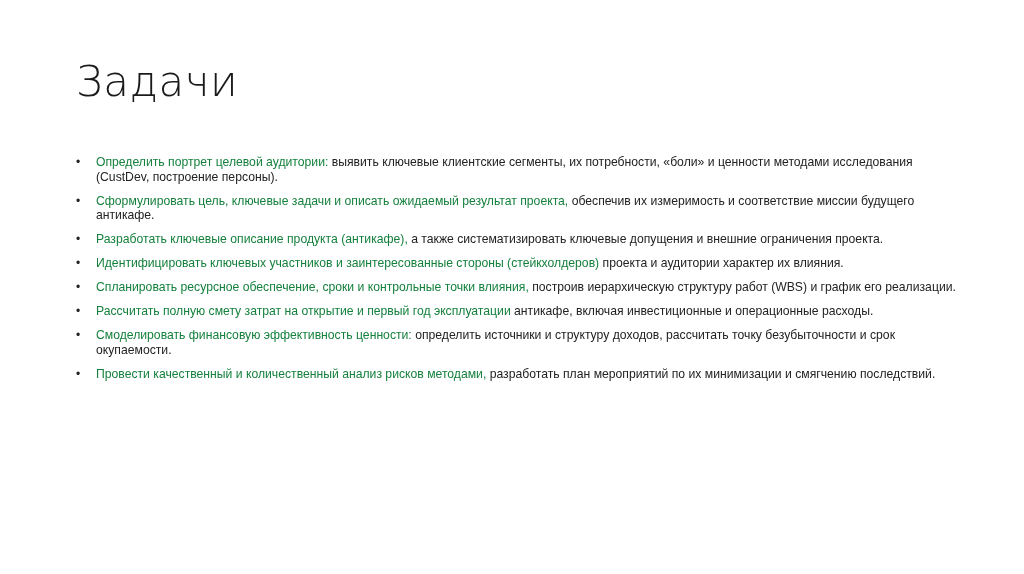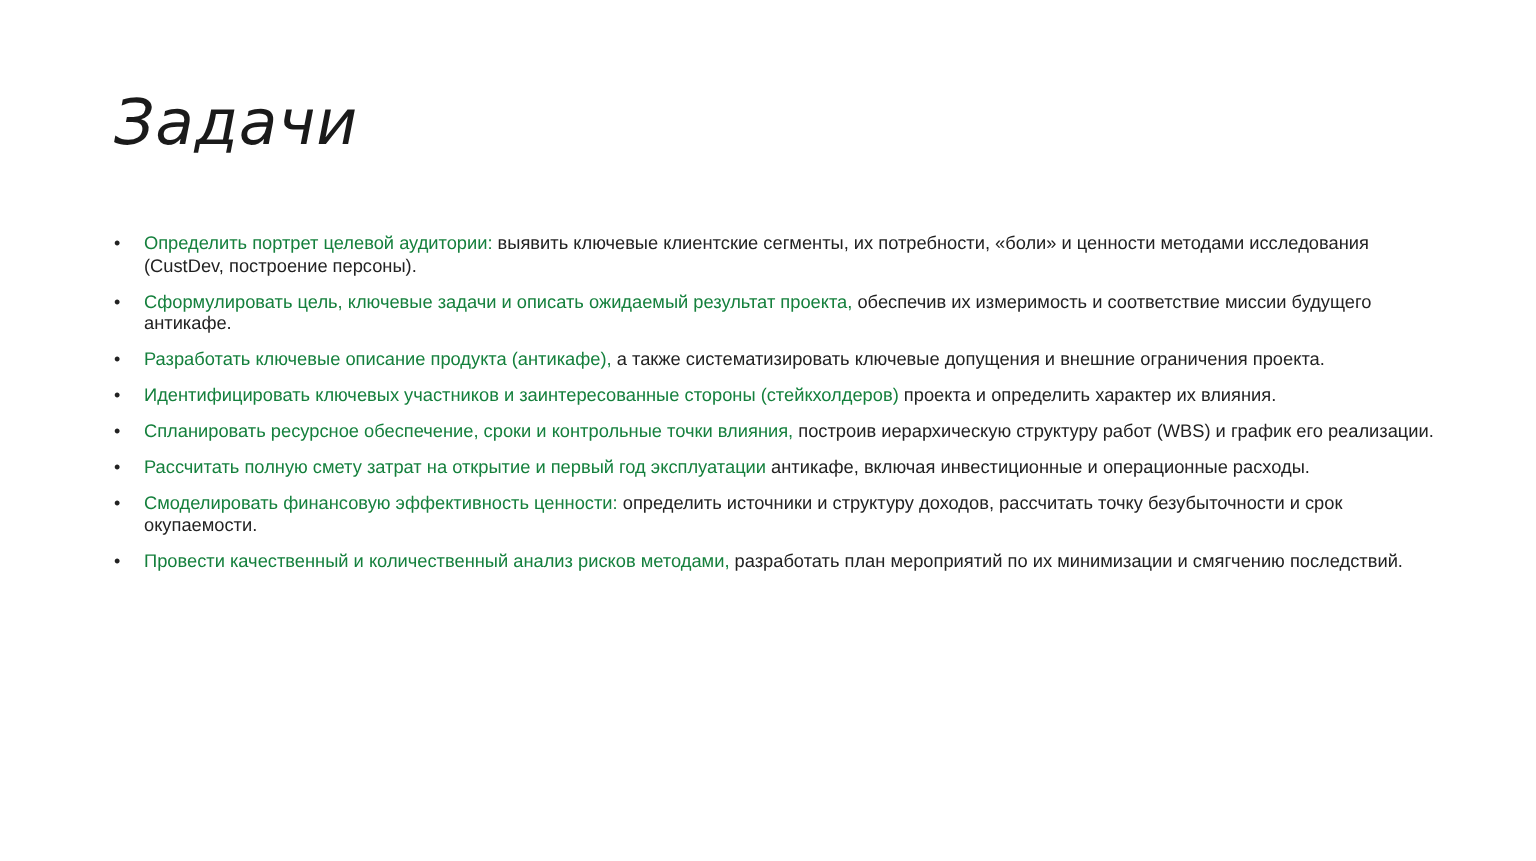--- a/index.html
+++ b/index.html
@@ -1,29 +1,29 @@
 <!DOCTYPE html>
 <html><head>
 <meta charset="utf-8">
 <style>
   html, body { margin: 0; padding: 0; background: #ffffff; }
   body { width: 1024px; height: 574px; position: relative; overflow: hidden; font-family: "Liberation Sans", sans-serif; color: #1a1a1a; }
-  .title { position: absolute; left: 76px; top: 54px; font-family: "DejaVu Sans", sans-serif; font-weight: 300; font-size: 42px; line-height: 56px; color: #1a1a1a; letter-spacing: 0.5px; font-style: italic; }
+  .title { position: absolute; left: 76px; top: 54px; font-family: "DejaVu Sans", sans-serif; font-weight: 300; font-size: 42px; line-height: 56px; color: #1a1a1a; letter-spacing: 0.5px; }
   .list { position: absolute; left: 76px; top: 155px; width: 880px; margin: 0; padding: 0; list-style: none; }
   .item { position: relative; padding-left: 20px; font-size: 12.2px; line-height: 14.5px; margin-bottom: 9.5px; color: #222; }
   .bullet { position: absolute; left: 0; top: 0; font-size: 12px; }
   .bold { font-weight: normal; color: #15803d; }
 </style>
 </head>
 <body>
 
 <div class="title">Задачи</div>
 
 <ul class="list">
   <li class="item"><span class="bullet">•</span><span class="bold">Определить портрет целевой аудитории:</span><span> выявить ключевые клиентские сегменты, их потребности, «боли» и ценности методами исследования (CustDev, построение персоны).</span></li>
   <li class="item"><span class="bullet">•</span><span class="bold">Сформулировать цель, ключевые задачи и описать ожидаемый результат проекта,</span><span> обеспечив их измеримость и соответствие миссии будущего антикафе.</span></li>
   <li class="item"><span class="bullet">•</span><span class="bold">Разработать ключевые описание продукта (антикафе),</span><span> а также систематизировать ключевые допущения и внешние ограничения проекта.</span></li>
-  <li class="item"><span class="bullet">•</span><span class="bold">Идентифицировать ключевых участников и заинтересованные стороны (стейкхолдеров)</span><span> проекта и определить характер их влияния.</span></li>
+  <li class="item"><span class="bullet">•</span><span class="bold">Идентифицировать ключевых участников и заинтересованные стороны (стейкхолдеров)</span><span> проекта и аудитории характер их влияния.</span></li>
   <li class="item"><span class="bullet">•</span><span class="bold">Спланировать ресурсное обеспечение, сроки и контрольные точки влияния,</span><span> построив иерархическую структуру работ (WBS) и график его реализации.</span></li>
   <li class="item"><span class="bullet">•</span><span class="bold">Рассчитать полную смету затрат на открытие и первый год эксплуатации</span><span> антикафе, включая инвестиционные и операционные расходы.</span></li>
   <li class="item"><span class="bullet">•</span><span class="bold">Смоделировать финансовую эффективность ценности:</span><span> определить источники и структуру доходов, рассчитать точку безубыточности и срок окупаемости.</span></li>
   <li class="item"><span class="bullet">•</span><span class="bold">Провести качественный и количественный анализ рисков методами,</span><span> разработать план мероприятий по их минимизации и смягчению последствий.</span></li>
 </ul>
 
 </body></html>

